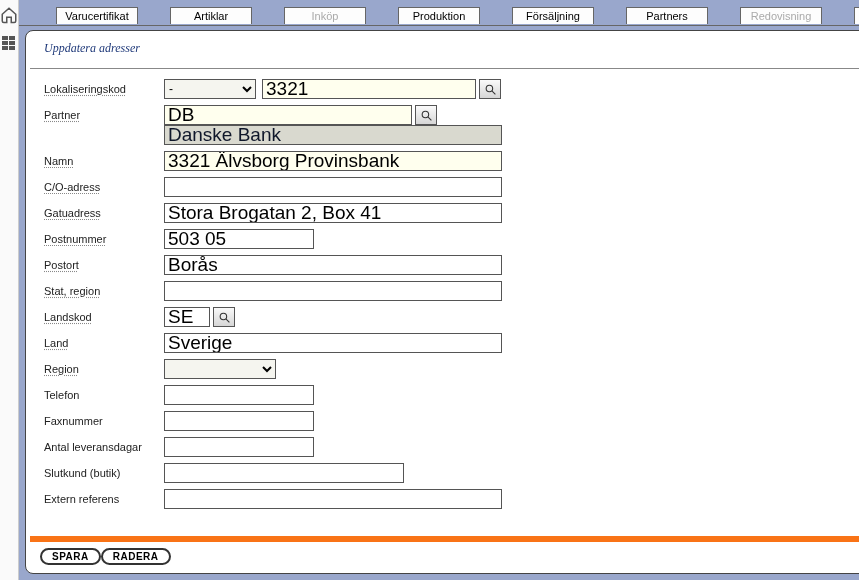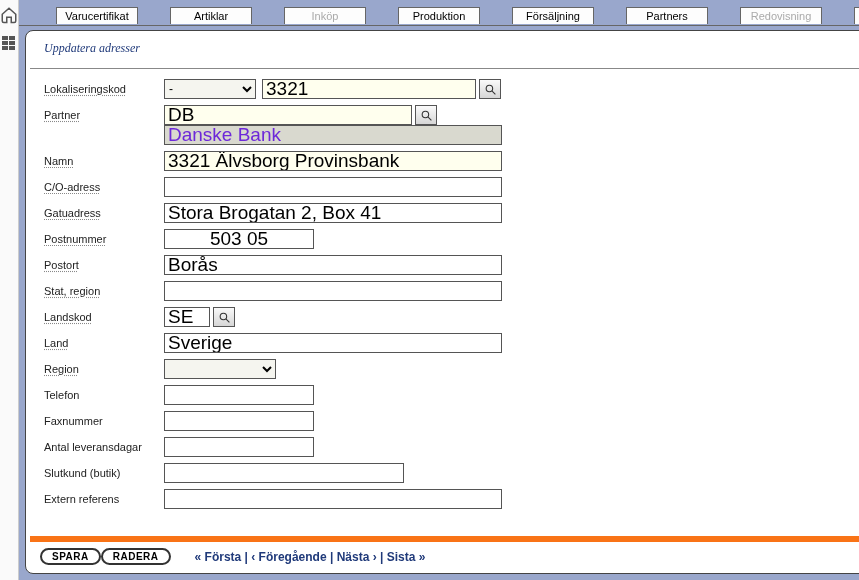--- a/index.html
+++ b/index.html
@@ -102,21 +102,21 @@
   .lbl.nodot { text-decoration: none; }
   input[type="text"] {
     border: 1px solid #555;
     height: 20px;
     padding: 1px 3px;
     font-size: 19px;
     font-family: Arial, sans-serif;
     background: #fff;
   }
   input.yellow { background: #ffffee; }
-  input.gray { background: #d9d9cf; color: #6d28d9; }
+  input.gray { background: #d9d9cf; color: #0f172a; }
   select {
     border: 1px solid #555;
     height: 20px;
     font-size: 12px;
     background: #f5f5ef;
   }
   .lookup-btn {
     width: 22px; height: 20px;
     border: 1px solid #555;
     background: linear-gradient(#fafafa,#d6d6d6);
@@ -229,21 +229,21 @@
           <input type="text" style="width: 338px;" value="">
         </div>
 
         <div class="row">
           <div class="lbl">Gatuadress</div>
           <input type="text" style="width: 338px;" value="Stora Brogatan 2, Box 41">
         </div>
 
         <div class="row">
           <div class="lbl">Postnummer</div>
-          <input type="text" style="width: 150px; text-align: center;" value="503 05">
+          <input type="text" style="width: 150px;" value="503 05">
         </div>
 
         <div class="row">
           <div class="lbl">Postort</div>
           <input type="text" style="width: 338px;" value="Borås">
         </div>
 
         <div class="row">
           <div class="lbl">Stat, region</div>
           <input type="text" style="width: 338px;" value="">
@@ -297,26 +297,17 @@
         <div class="row">
           <div class="lbl nodot">Extern referens</div>
           <input type="text" style="width: 338px;" value="">
         </div>
 
       </div>
 
       <div class="footer">
         <button class="pillbtn">SPARA</button>
         <button class="pillbtn">RADERA</button>
-        <div class="navlinks">
-          <span>« Första</span>
-          <b> | </b>
-          <span>‹ Föregående</span>
-          <b> | </b>
-          <span>Nästa ›</span>
-          <b> | </b>
-          <span>Sista »</span>
-        </div>
       </div>
 
     </div>
   </div>
 </div>
 
 </body></html>

